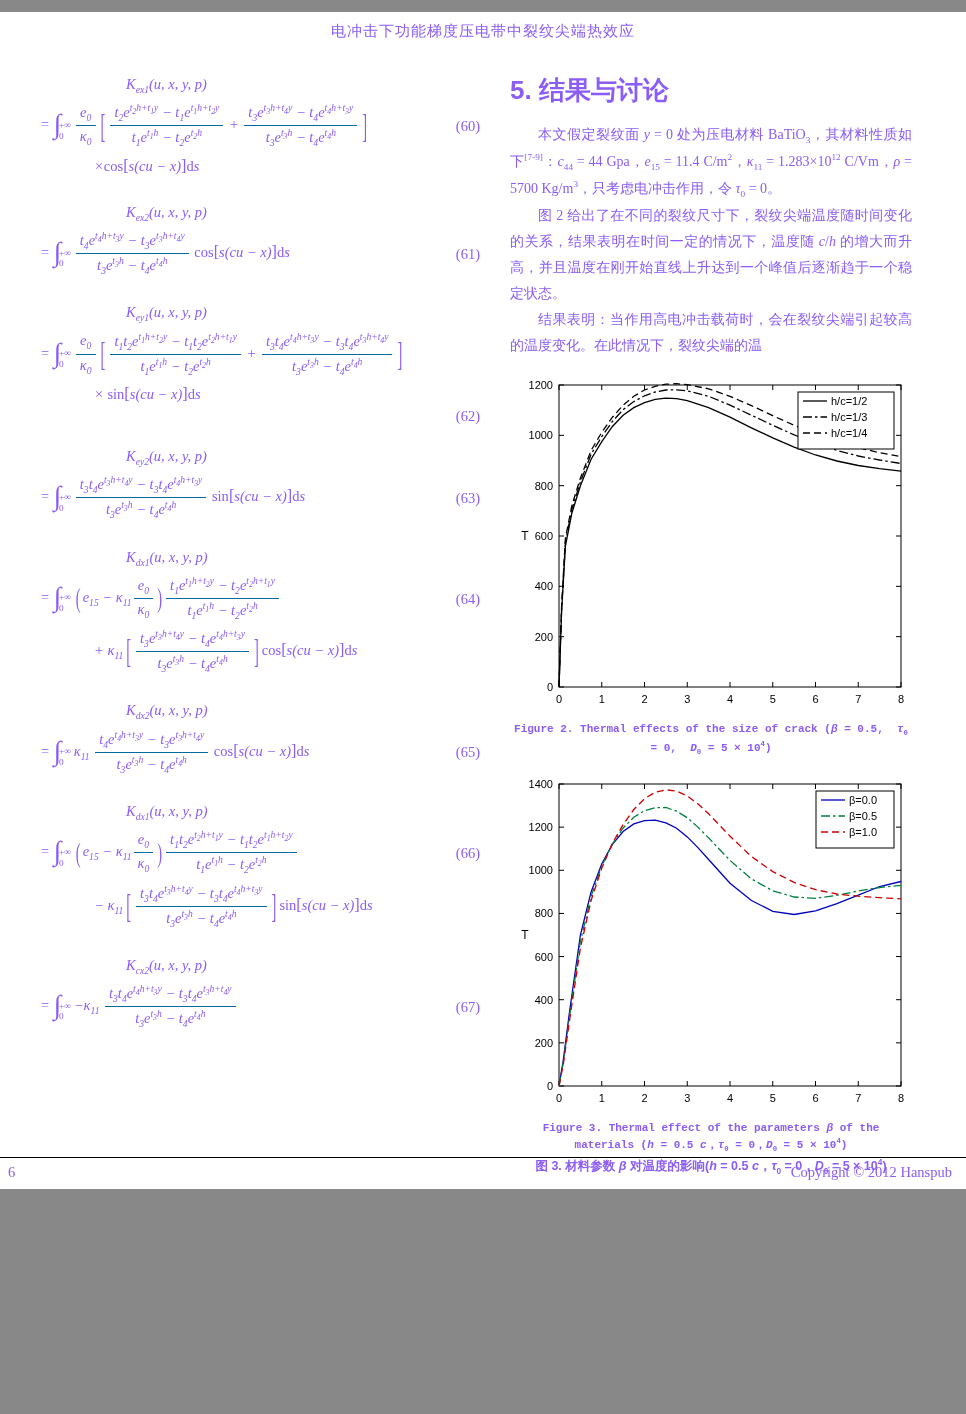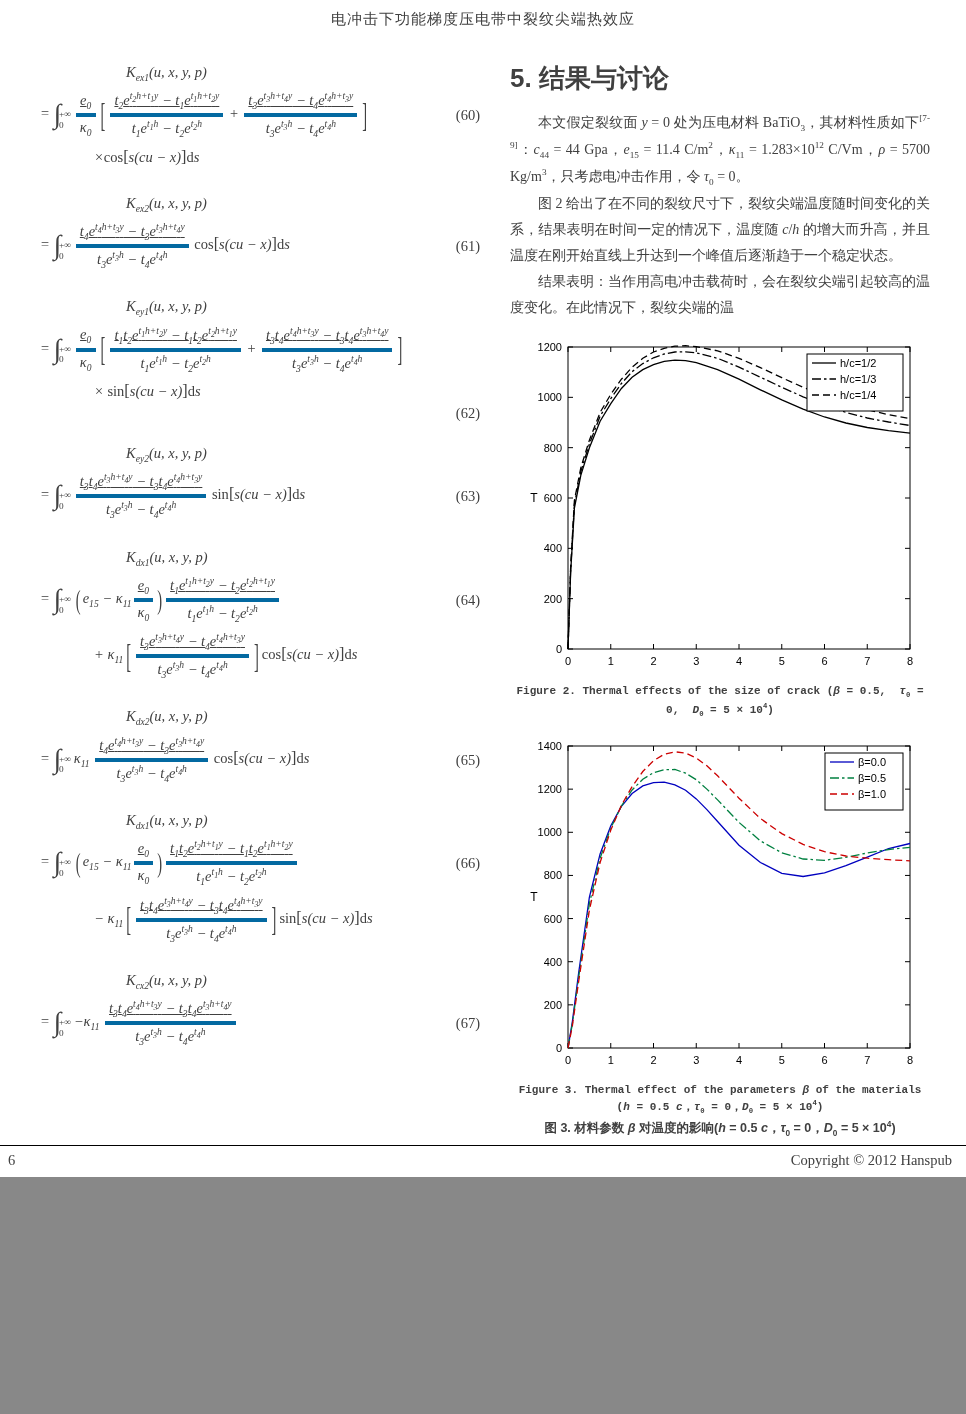--- a/index.html
+++ b/index.html
@@ -1,35 +1,35 @@
 <!DOCTYPE html>
 <html><head>
 <meta charset="utf-8">
 <style>
   html,body { margin:0; padding:0; background:#888; }
   .page {
-    width:966px; height:1177px; margin:0 auto; background:#ffffff;
+    width:966px; height:1177px; margin:12px auto; background:#ffffff;
     position:relative; overflow:hidden; box-sizing:border-box;
-    font-family:"Liberation Serif", serif; color:#404040;
+    font-family:"Liberation Serif", serif; color:#8b5cf6;
   }
   .header { text-align:center; padding-top:10px; font-size:15px; letter-spacing:1px; }
-  .columns { display:flex; gap:30px; padding:28px 36px 0 38px; box-sizing:border-box; }
+  .columns { display:flex; gap:30px; padding:28px 54px 0 38px; box-sizing:border-box; }
   .col-left { flex:0 0 442px; width:442px; }
   .col-right { flex:1; min-width:0; }
 
   
   .eq-block { margin:0 0 26px 0; font-size:14.5px; }
   .eq-line { position:relative; white-space:nowrap; font-style:italic; margin:6px 0; line-height:1.3; }
   .eq-line.head { padding-left:88px; }
   .eq-line.main { padding-left:2px; }
   .eq-line.tail { padding-left:56px; }
   .eq-line.num-only { height:10px; }
   .eq-num { position:absolute; right:0; top:50%; transform:translateY(-50%); font-style:normal; font-size:14.5px; }
   .fr { display:inline-block; vertical-align:middle; text-align:center; margin:0 2px; }
-  .fr .n { display:block; border-bottom:4px solid #0369a1; padding:0 4px 1px;text-decoration:underline; }
+  .fr .n { display:block; border-bottom:1px solid #0369a1; padding:0 4px 1px; }
   .fr .d { display:block; padding:1px 4px 0; }
   sub, sup { font-size:66%; }
   sup sub { font-size:82%; }
   .it { font-style:normal; font-size:1.9em; vertical-align:-0.15em; line-height:1; }
   .il { display:inline-block; font-style:normal; font-size:0.64em; line-height:1.15; vertical-align:-1.0em; margin:0 3px 0 -2px; text-align:left; }
   .il span { display:block; }
   .rm { font-style:normal; }
   .bk { display:inline-block; font-style:normal; transform:scaleY(2.35); vertical-align:middle; margin:0 3px; }
   .bp { display:inline-block; font-style:normal; transform:scaleY(1.85); vertical-align:middle; margin:0 2px; }
   .mb { font-style:normal; font-size:1.12em; }

